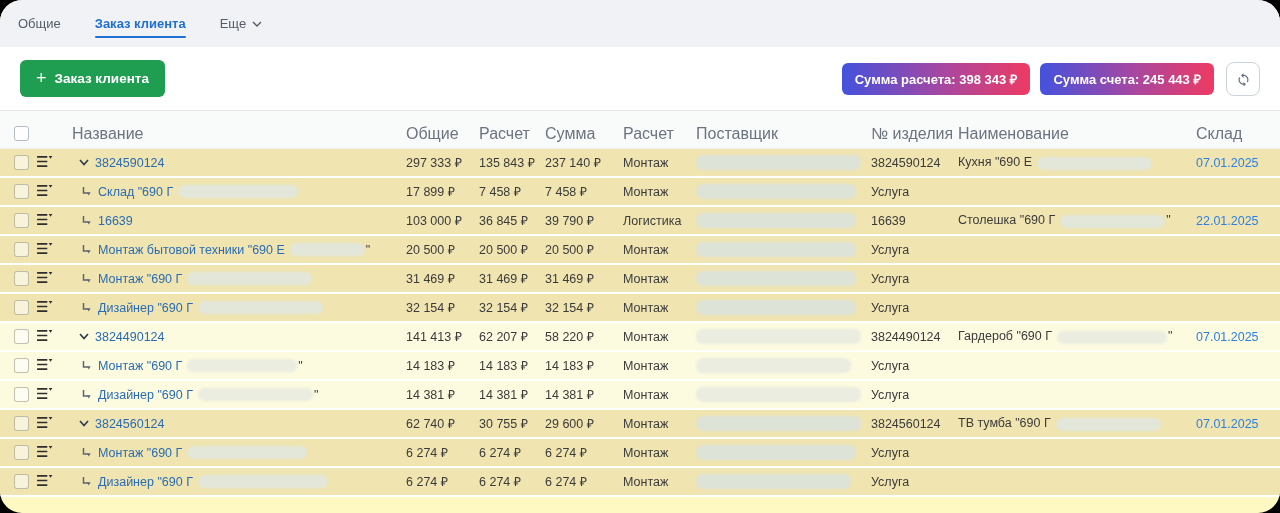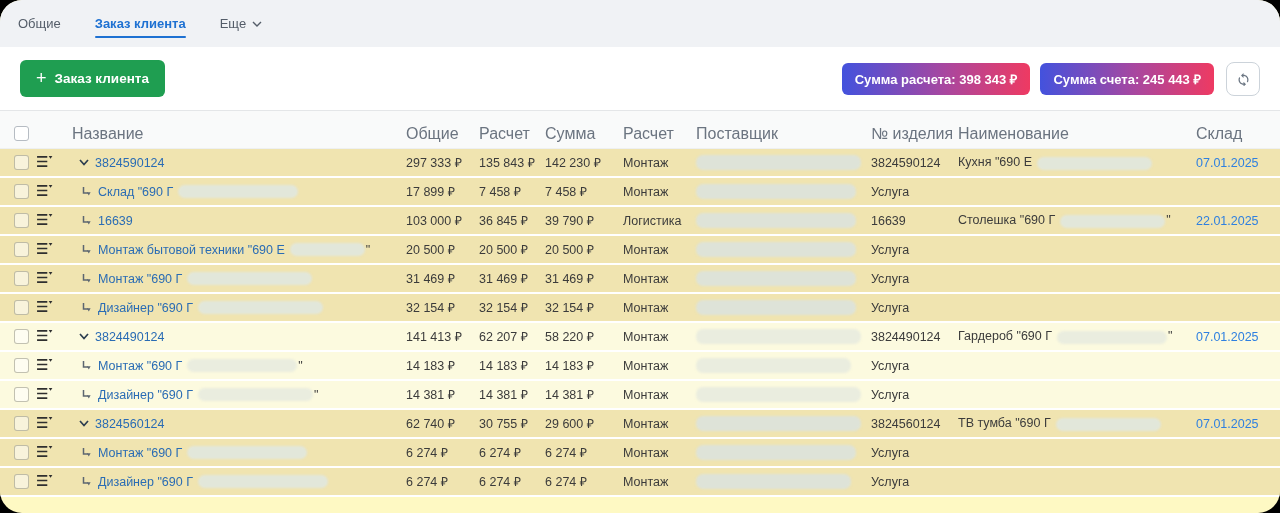--- a/index.html
+++ b/index.html
@@ -138,21 +138,21 @@
               <span class="collapse">
                 <svg width="10" height="7" viewBox="0 0 10 7">
                   <polyline points="1,1 5,5.5 9,1" fill="none" stroke="#2c3e50" stroke-width="1.7"></polyline>
                 </svg>
               </span>
               <a class="name-link">3824590124</a>
             </span>
           </td>
           <td>297 333 ₽</td>
           <td>135 843 ₽</td>
-          <td>142 230 ₽</td>
+          <td>237 140 ₽</td>
           <td>Монтаж</td>
           <td><span class="redact sup" style="width:165px"></span></td>
           <td>3824590124</td>
           <td><span>Кухня "690 Е</span><span class="redact " style="width:115px"></span></td>
           <td><a class="date-link">07.01.2025</a></td>
         </tr>
         <tr class="dark">
           <td class="cell-check">
             <div class="cb"></div>
           </td>

